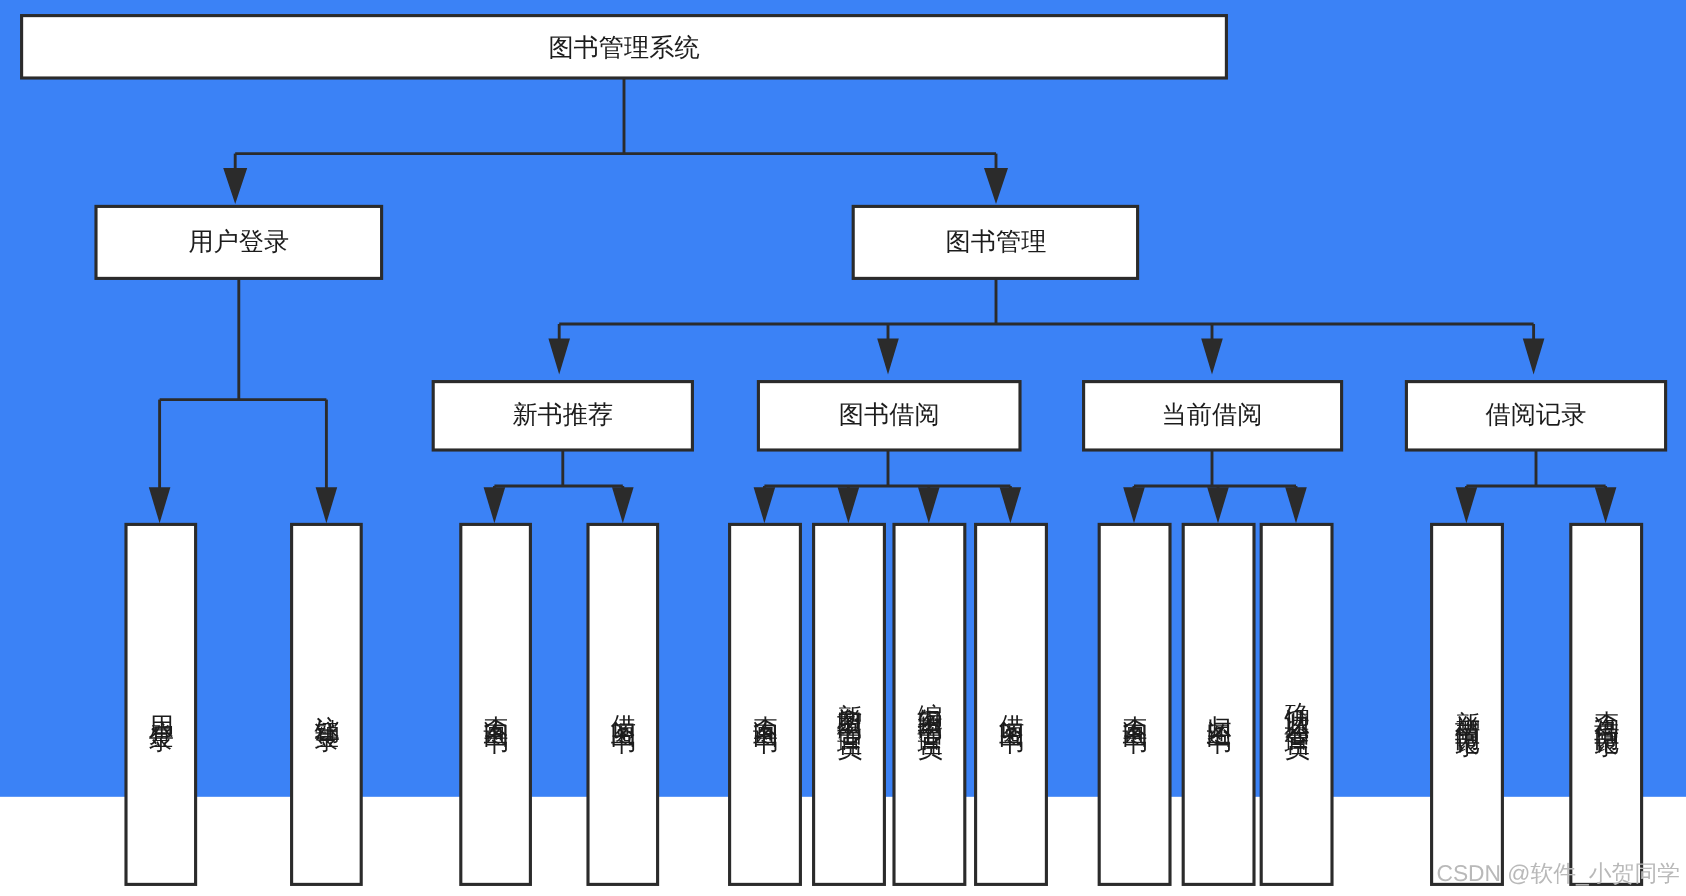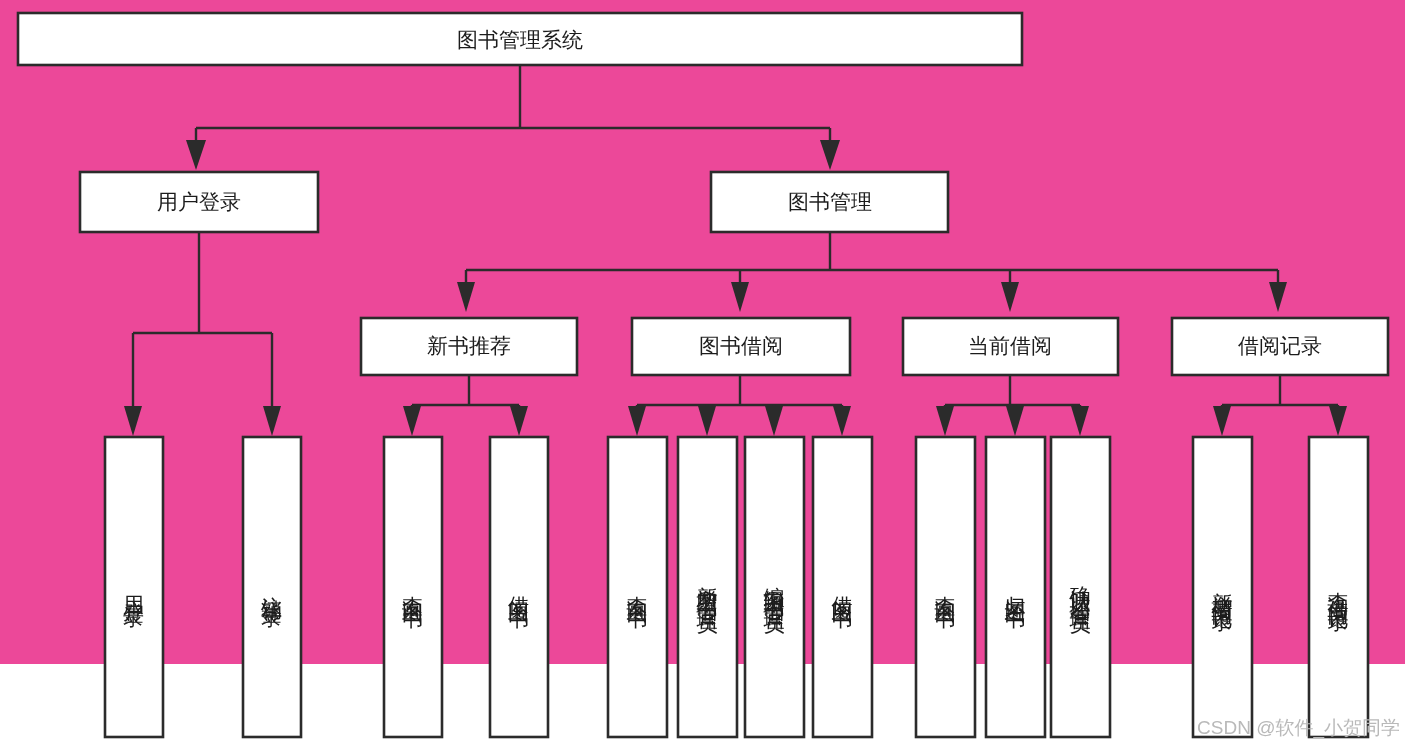--- a/index.html
+++ b/index.html
@@ -10,21 +10,21 @@
   body {
     width: 1405px;
     height: 747px;
     overflow: hidden;
     font-family: "Liberation Sans", "DejaVu Sans", sans-serif;
   }
   #diagram-root {
     position: relative;
     width: 1405px;
     height: 664px;
-    background: #ec4899;
+    background: #3b82f6;
   }
   svg.diagram-svg {
     position: absolute;
     left: 0;
     top: 0;
     width: 1405px;
     height: 747px;
   }
   .node-box {
     fill: #ffffff;

